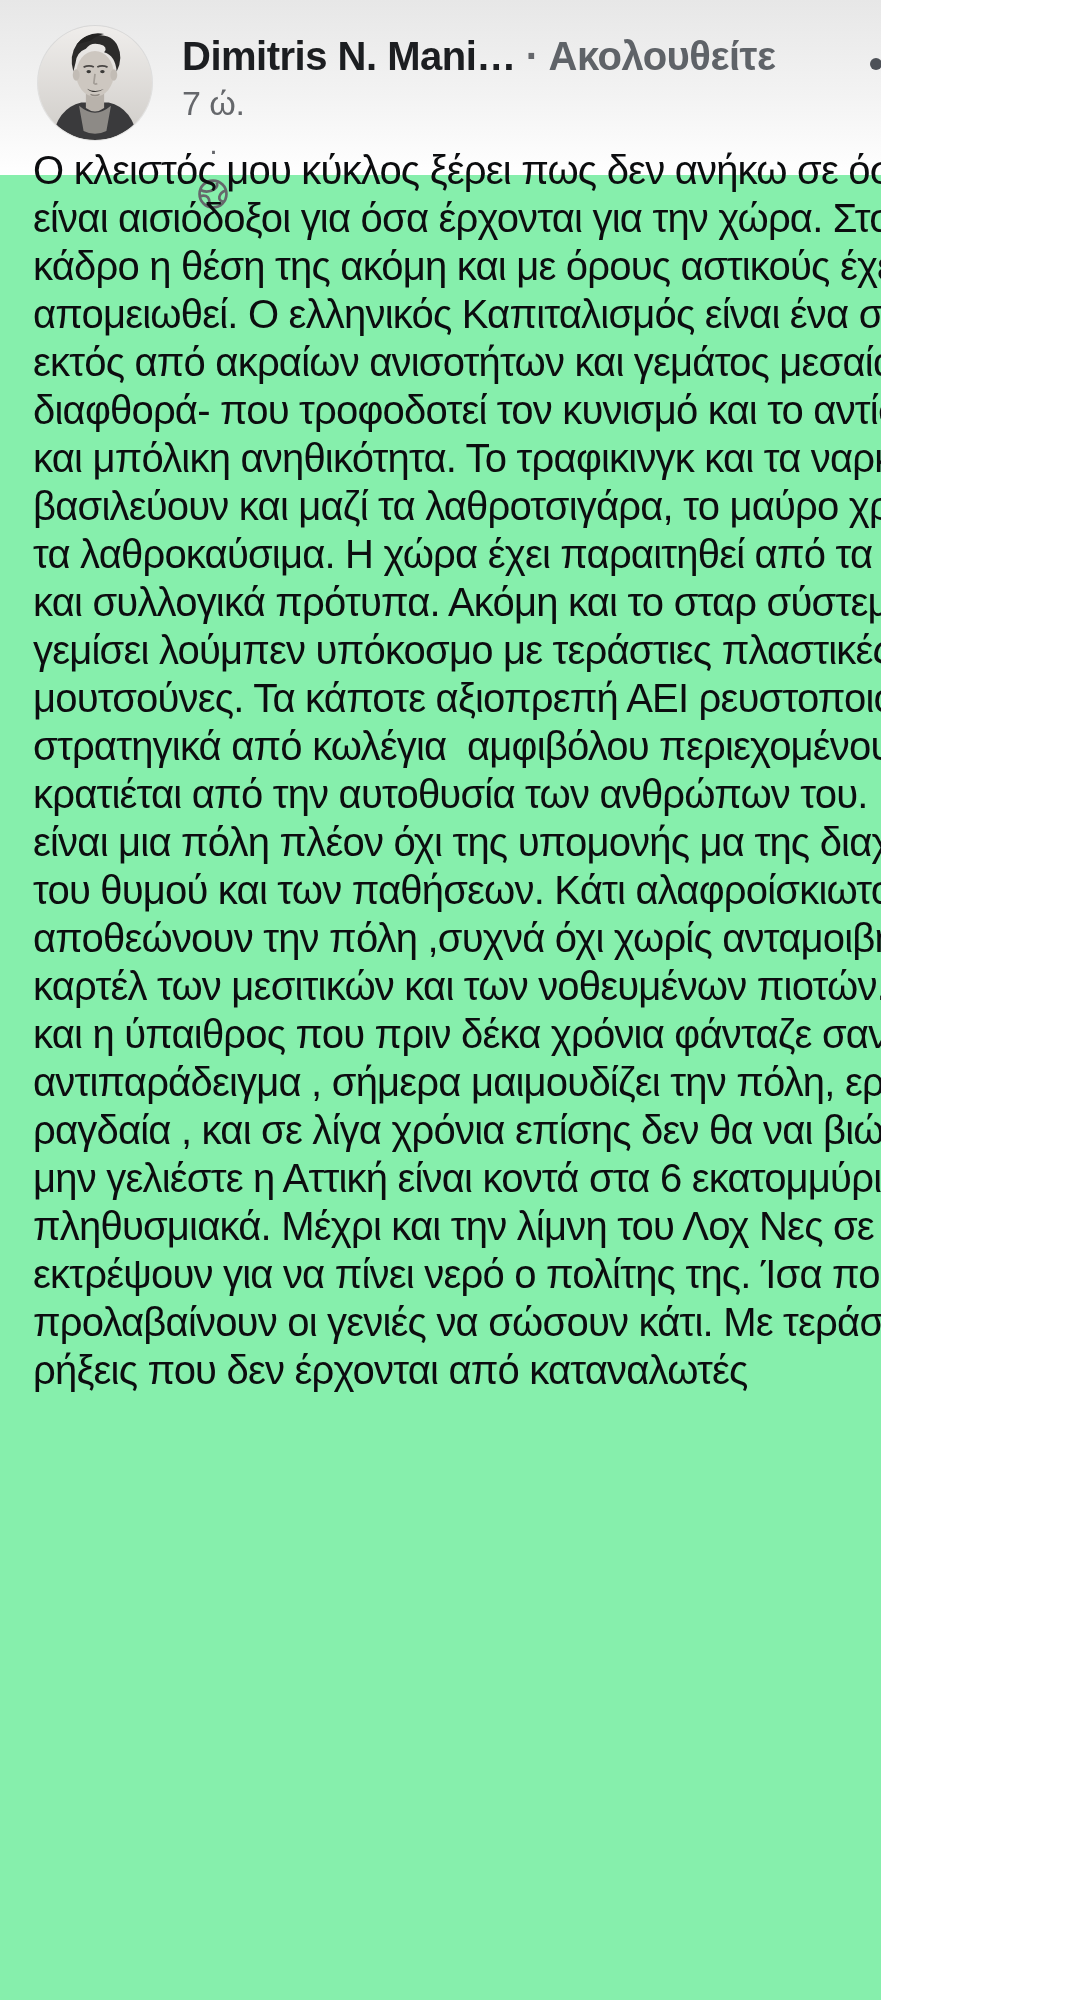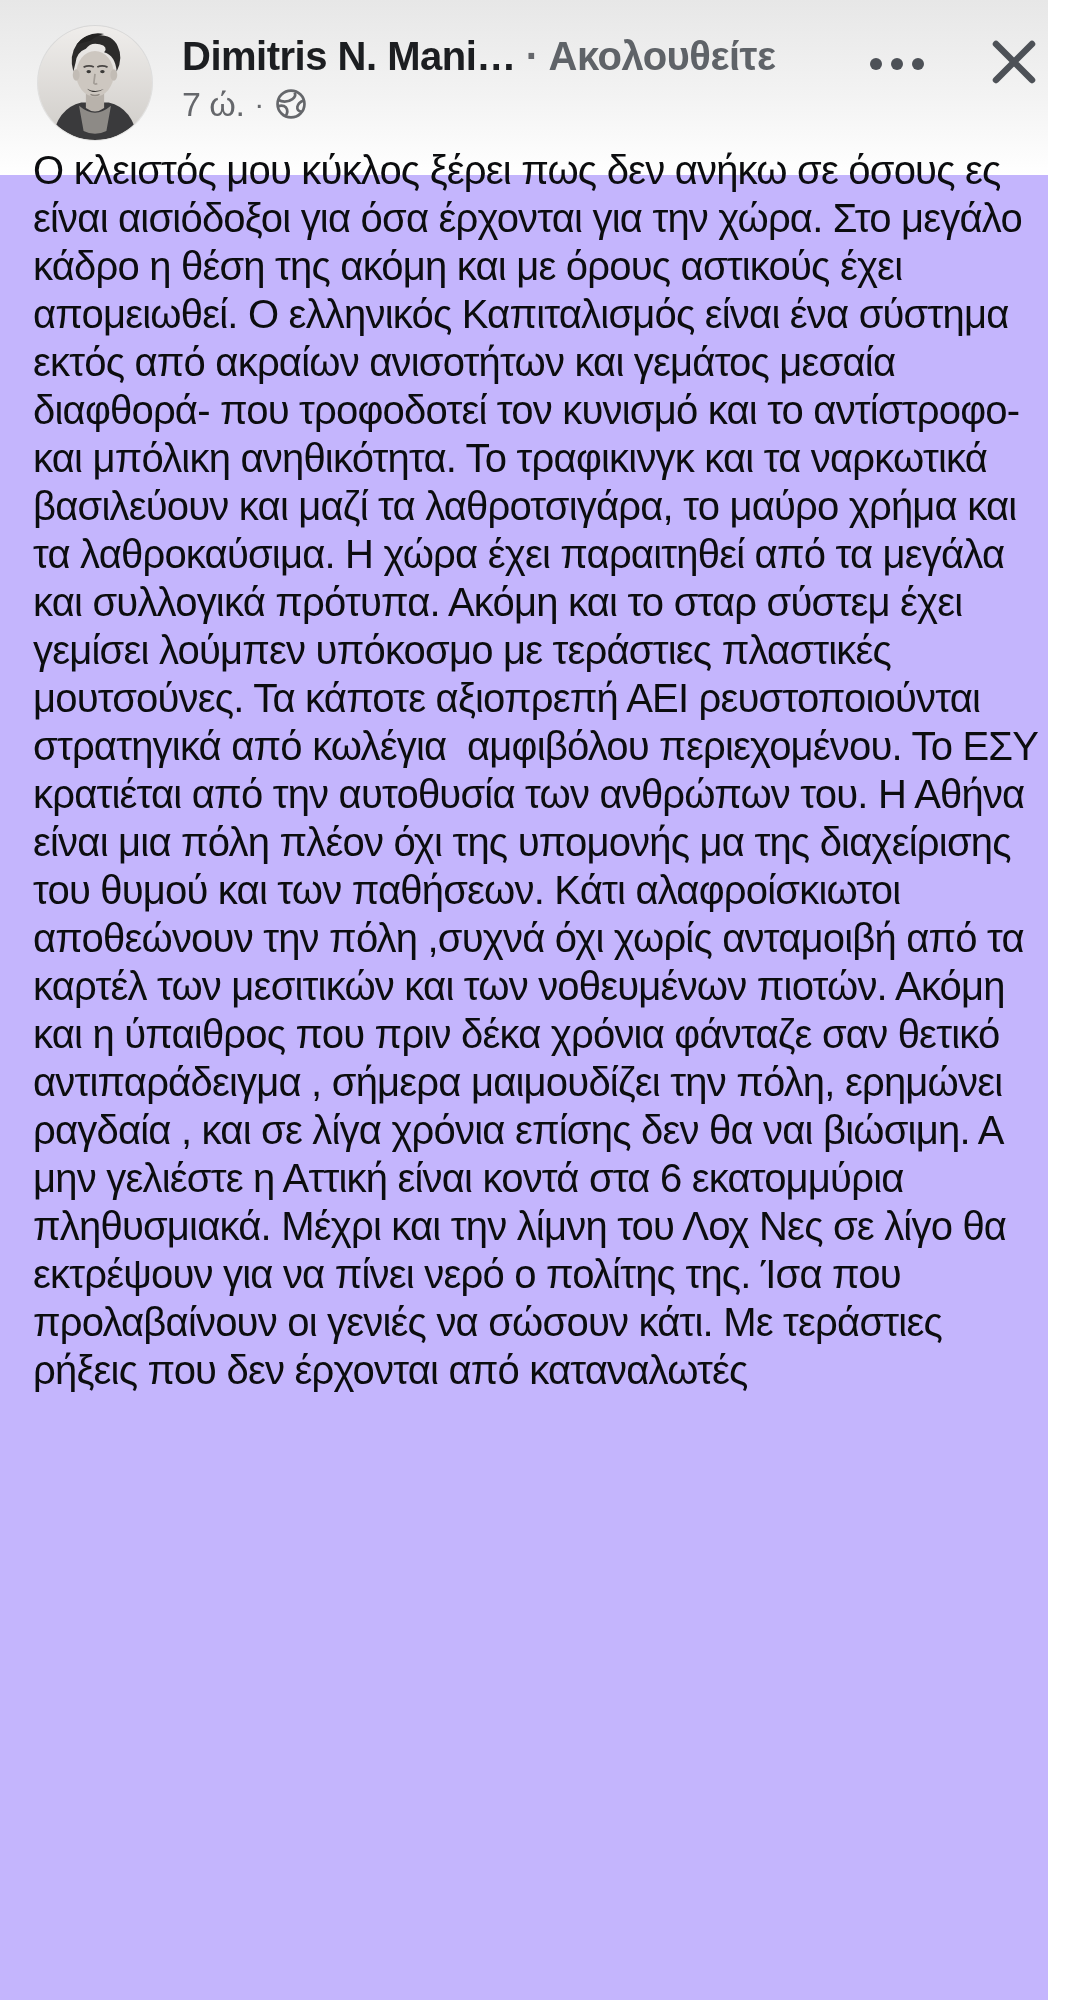--- a/index.html
+++ b/index.html
@@ -1,19 +1,19 @@
 <!DOCTYPE html>
 <html lang="el"><head>
 <meta charset="utf-8">
 <style>
   html,body{margin:0;padding:0;background:#ffffff;}
   .screen{
     position:relative;
-    width:1048px;height:2000px;
-    background:#c4b5fd;
+    width:881px;height:2000px;
+    background:#86efac;
     overflow:hidden;
     font-family:"Liberation Sans", sans-serif;
   }
   .top-gradient{
     position:absolute;left:0;top:0;right:0;height:175px;
     background:linear-gradient(180deg,#e7e7e7 0%,#f3f3f3 55%,#ffffff 100%);
     pointer-events:none;
   }
   
   .header{position:absolute;left:0;top:0;width:100%;height:160px;}
@@ -28,21 +28,21 @@
     position:absolute;left:182px;top:34px;
     font-size:40px;line-height:44px;white-space:nowrap;
     letter-spacing:-0.5px;
   }
   .author{font-weight:700;color:#1c1e21;cursor:pointer;}
   .sep{color:#65676b;font-weight:700;padding:0 10px;}
   .follow{color:#5f6368;font-weight:600;cursor:pointer;}
   .meta-row{
     position:absolute;left:182px;top:84px;height:40px;
     display:flex;align-items:center;gap:10px;
-    font-size:34px;color:#65676b;letter-spacing:-0.5px;
+    font-size:34px;color:#65676b;letter-spacing:-0.5px;flex-direction:column;
   }
   .meta-row .msep{font-size:30px;line-height:34px;}
   .globe{display:inline-flex;width:34px;height:34px;}
   .globe svg{width:34px;height:34px;}
   .header-actions button{
     position:absolute;background:none;border:none;padding:0;margin:0;cursor:pointer;
   }
   .menu-btn{left:862px;top:36px;width:70px;height:56px;}
   .dots{display:flex;gap:9px;align-items:center;justify-content:center;}
   .dots i{width:12px;height:12px;border-radius:50%;background:#4d5157;display:block;}

